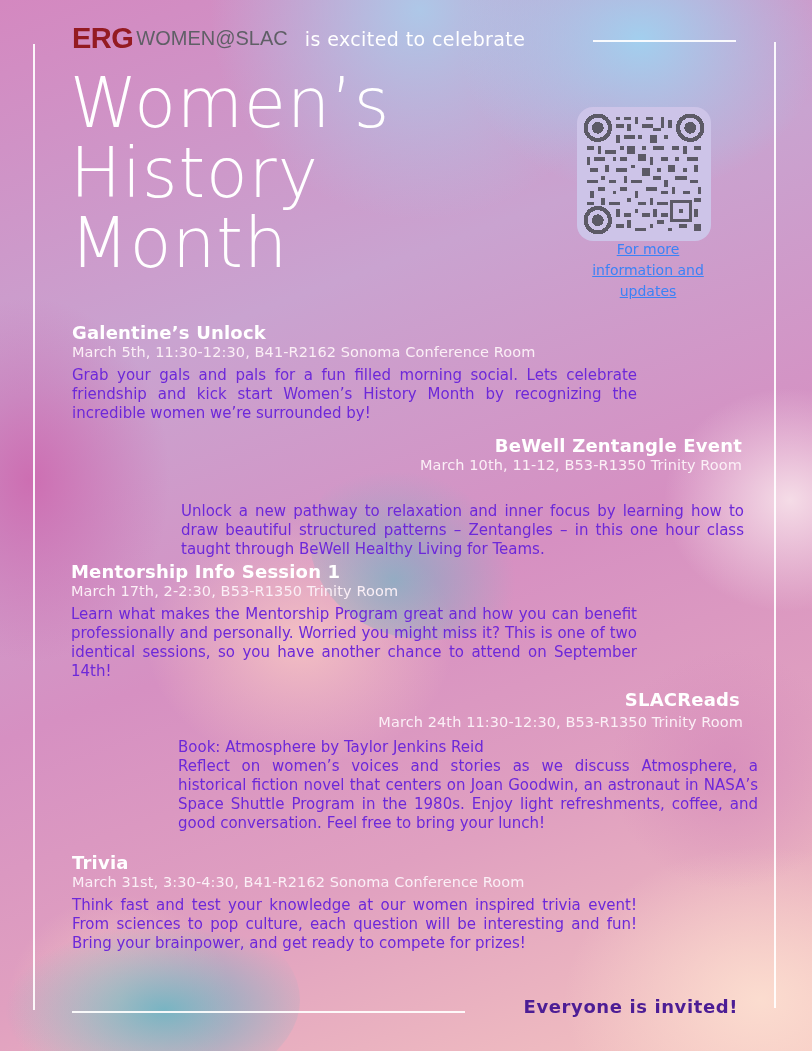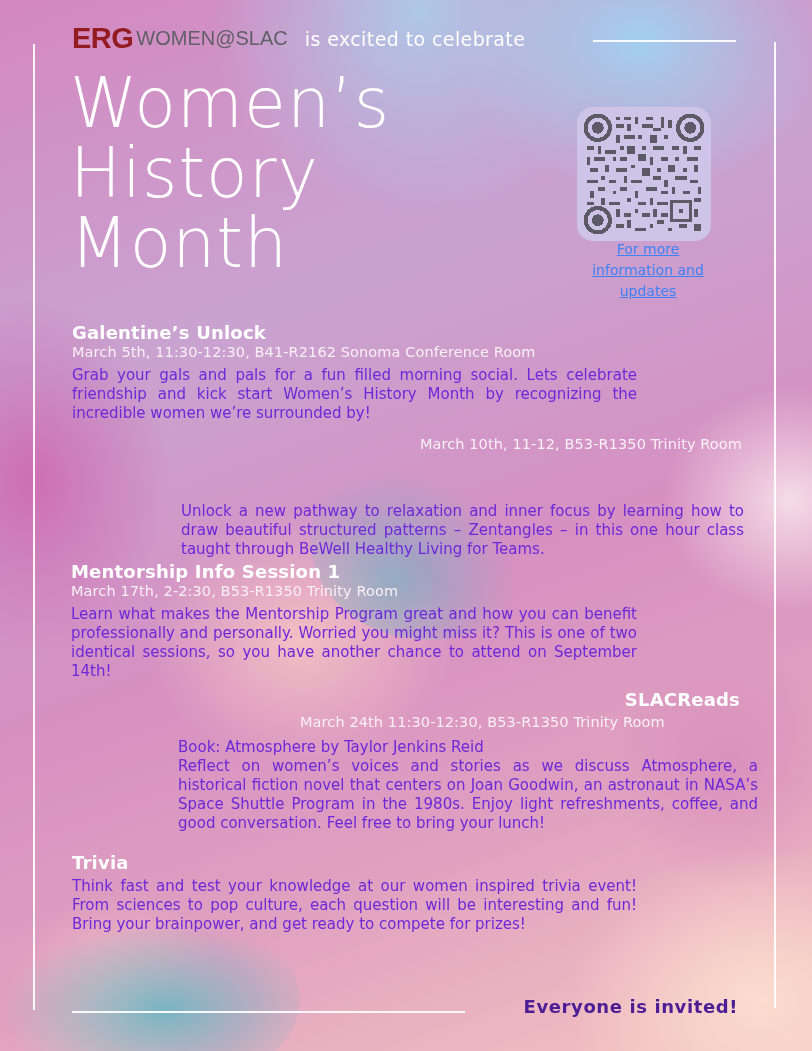--- a/index.html
+++ b/index.html
@@ -81,21 +81,21 @@
     font-family: "DejaVu Sans", sans-serif; font-size: 15px; color: #6d28d9; line-height: 19px;
     text-align: justify; margin-top: 4px;
   }
   .ev-desc.nojust { text-align: left; }
 
   .ev-1 { left: 72px; top: 322px; width: 565px; }
   .ev-2-head { left: 300px; top: 435px; width: 442px; text-align: right; }
   .ev-2-body { left: 181px; top: 478px; width: 563px; margin-top: 20px; }
   .ev-3 { left: 71px; top: 561px; width: 566px; }
   .ev-4-head { left: 300px; top: 689px; width: 440px; text-align: right; }
-  .ev-4-when { left: 300px; top: 713px; width: 443px; text-align: left; }
+  .ev-4-when { left: 300px; top: 713px; width: 443px; text-align: right; }
   .ev-4-body { left: 178px; top: 734px; width: 580px; }
   .ev-5 { left: 72px; top: 852px; width: 565px; }
 
   .footer-invite {
     position: absolute; left: 470px; top: 996px; width: 268px; text-align: right;
     font-family: "DejaVu Sans", sans-serif; font-weight: bold; font-size: 18px; color: #4c1d95;
     letter-spacing: 0.6px;
   }
 </style>
 </head>
@@ -225,20 +225,21 @@
 </div>
 <a class="qr-caption">For more information and updates</a>
 
 <div class="event ev-1">
   <div class="ev-title">Galentine’s Unlock</div>
   <div class="ev-when">March 5th, 11:30-12:30, B41-R2162 Sonoma Conference Room</div>
   <div class="ev-desc">Grab your gals and pals for a fun filled morning social. Lets celebrate friendship and kick start Women’s History Month by recognizing the incredible women we’re surrounded by!</div>
 </div>
 
 <div class="event ev-2-head">
+  <div class="ev-title">BeWell Zentangle Event</div>
   <div class="ev-when">March 10th, 11-12,  B53-R1350 Trinity Room</div>
 </div>
 <div class="event ev-2-body">
   <div class="ev-desc">Unlock a new pathway to relaxation and inner focus by learning how to draw beautiful structured patterns – Zentangles – in this one hour class taught through BeWell Healthy Living for Teams.</div>
 </div>
 
 <div class="event ev-3">
   <div class="ev-title">Mentorship Info Session 1</div>
   <div class="ev-when">March 17th, 2-2:30, B53-R1350 Trinity Room</div>
   <div class="ev-desc">Learn what makes the Mentorship Program great and how you can benefit professionally and personally. Worried you might miss it? This is one of two identical sessions, so you have another chance to attend on September 14th!</div>
@@ -250,16 +251,17 @@
 <div class="event ev-4-when">
   <div class="ev-when">March 24th 11:30-12:30, B53-R1350 Trinity Room</div>
 </div>
 <div class="event ev-4-body">
   <div class="ev-desc nojust">Book: Atmosphere by Taylor Jenkins Reid</div>
   <div class="ev-desc" style="margin-top:0">Reflect on women’s voices and stories as we discuss Atmosphere, a historical fiction novel that centers on Joan Goodwin, an astronaut in NASA’s Space Shuttle Program in the 1980s. Enjoy light refreshments, coffee, and good conversation. Feel free to bring your lunch!</div>
 </div>
 
 <div class="event ev-5">
   <div class="ev-title">Trivia</div>
+  <div class="ev-when">March 31st, 3:30-4:30, B41-R2162  Sonoma Conference Room</div>
   <div class="ev-desc">Think fast and test your knowledge at our women inspired trivia event! From sciences to pop culture, each question will be interesting and fun! Bring your brainpower, and get ready to compete for prizes!</div>
 </div>
 
 <div class="footer-invite">Everyone is invited!</div>
 
 </body></html>

